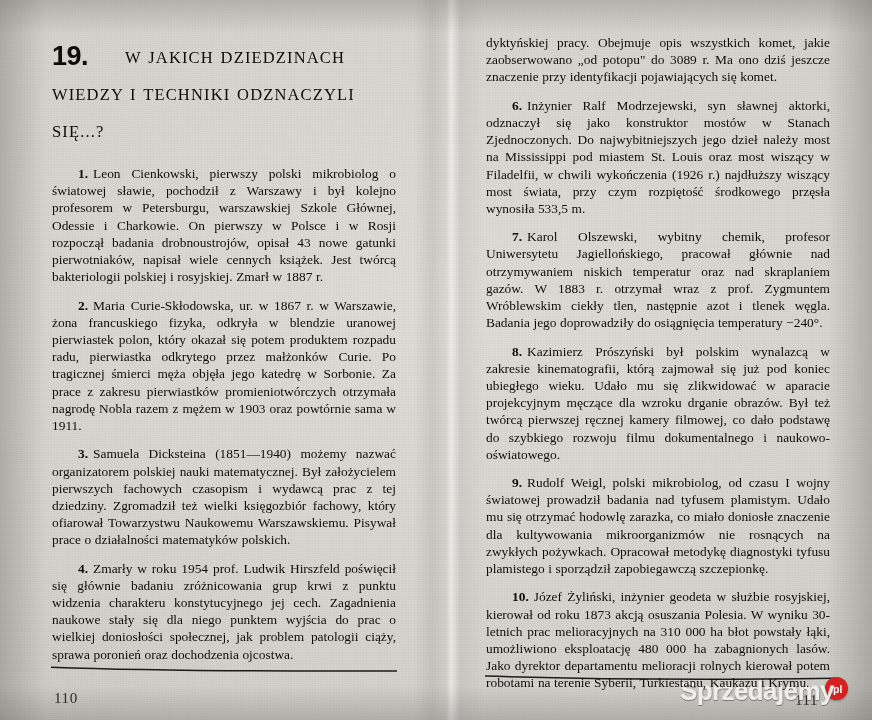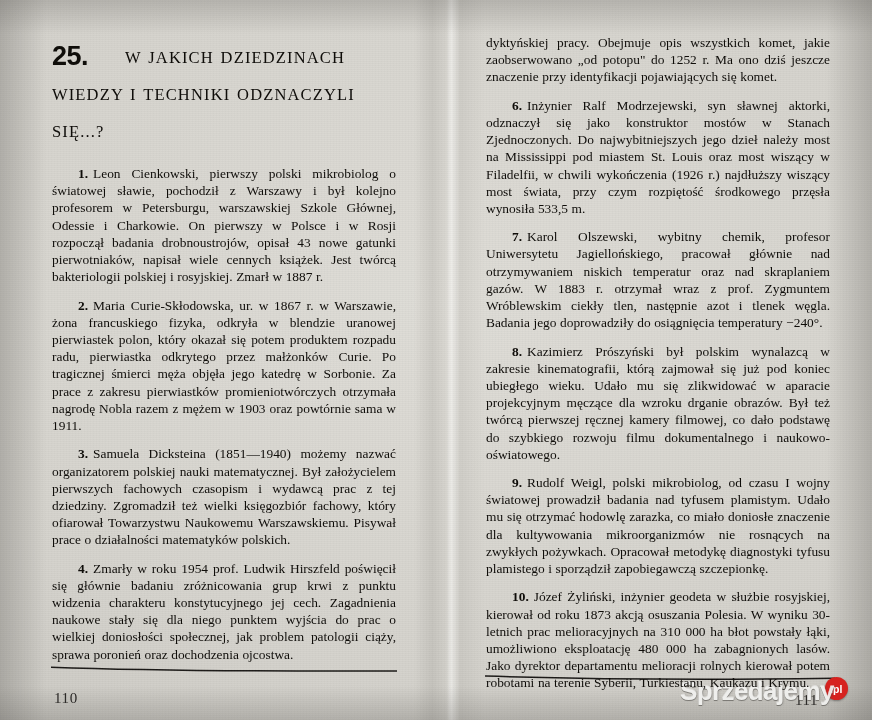--- a/index.html
+++ b/index.html
@@ -201,21 +201,21 @@
 <body>
 
 <div class="scan">
 
   <div class="paper-base"></div>
 
   <div class="page page-left">
     <div class="col ink">
 
       <h1 class="heading">
-        <span class="heading-num">25.</span><span class="heading-text">W JAKICH DZIEDZINACH WIEDZY I TECHNIKI ODZNACZYLI SIĘ...?</span>
+        <span class="heading-num">19.</span><span class="heading-text">W JAKICH DZIEDZINACH WIEDZY I TECHNIKI ODZNACZYLI SIĘ...?</span>
       </h1>
 
       <p class="para">
         <span class="pnum">1.</span><span>Leon Cienkowski, pierwszy polski mikrobiolog o światowej sławie, pochodził z Warszawy i był kolejno profesorem w Petersburgu, warszawskiej Szkole Głównej, Odessie i Charkowie. On pierwszy w Polsce i w Rosji rozpoczął badania drobnoustrojów, opisał 43 nowe gatunki pierwotniaków, napisał wiele cennych książek. Jest twórcą bakteriologii polskiej i rosyjskiej. Zmarł w 1887 r.</span>
       </p>
 
       <p class="para">
         <span class="pnum">2.</span><span>Maria Curie-Skłodowska, ur. w 1867 r. w Warszawie, żona francuskiego fizyka, odkryła w blendzie uranowej pierwiastek polon, który okazał się potem produktem rozpadu radu, pierwiastka odkrytego przez małżonków Curie. Po tragicznej śmierci męża objęła jego katedrę w Sorbonie. Za prace z zakresu pierwiastków promieniotwórczych otrzymała nagrodę Nobla razem z mężem w 1903 oraz powtórnie sama w 1911.</span>
       </p>
 
@@ -235,21 +235,21 @@
         <path d="M1,3.2 C90,6.4 210,7.4 347,7.0" fill="none" stroke="#1a1816" stroke-width="1.5"></path>
       </svg>
     </div>
 
     <div class="folio">110</div>
   </div>
 
   <div class="page page-right">
     <div class="col ink">
 
-      <p class="para cont">dyktyńskiej pracy. Obejmuje opis wszystkich komet, jakie zaobserwowano „od potopu" do 1252 r. Ma ono dziś jeszcze znaczenie przy identyfikacji pojawiających się komet.</p>
+      <p class="para cont">dyktyńskiej pracy. Obejmuje opis wszystkich komet, jakie zaobserwowano „od potopu" do 3089 r. Ma ono dziś jeszcze znaczenie przy identyfikacji pojawiających się komet.</p>
 
       <p class="para">
         <span class="pnum">6.</span><span>Inżynier Ralf Modrzejewski, syn sławnej aktorki, odznaczył się jako konstruktor mostów w Stanach Zjednoczonych. Do najwybitniejszych jego dzieł należy most na Mississippi pod miastem St. Louis oraz most wiszący w Filadelfii, w chwili wykończenia (1926 r.) najdłuższy wiszący most świata, przy czym rozpiętość środkowego przęsła wynosiła 533,5 m.</span>
       </p>
 
       <p class="para">
         <span class="pnum">7.</span><span>Karol Olszewski, wybitny chemik, profesor Uniwersytetu Jagiellońskiego, pracował głównie nad otrzymywaniem niskich temperatur oraz nad skraplaniem gazów. W 1883 r. otrzymał wraz z prof. Zygmuntem Wróblewskim ciekły tlen, następnie azot i tlenek węgla. Badania jego doprowadziły do osiągnięcia temperatury −240°.</span>
       </p>
 
       <p class="para">

